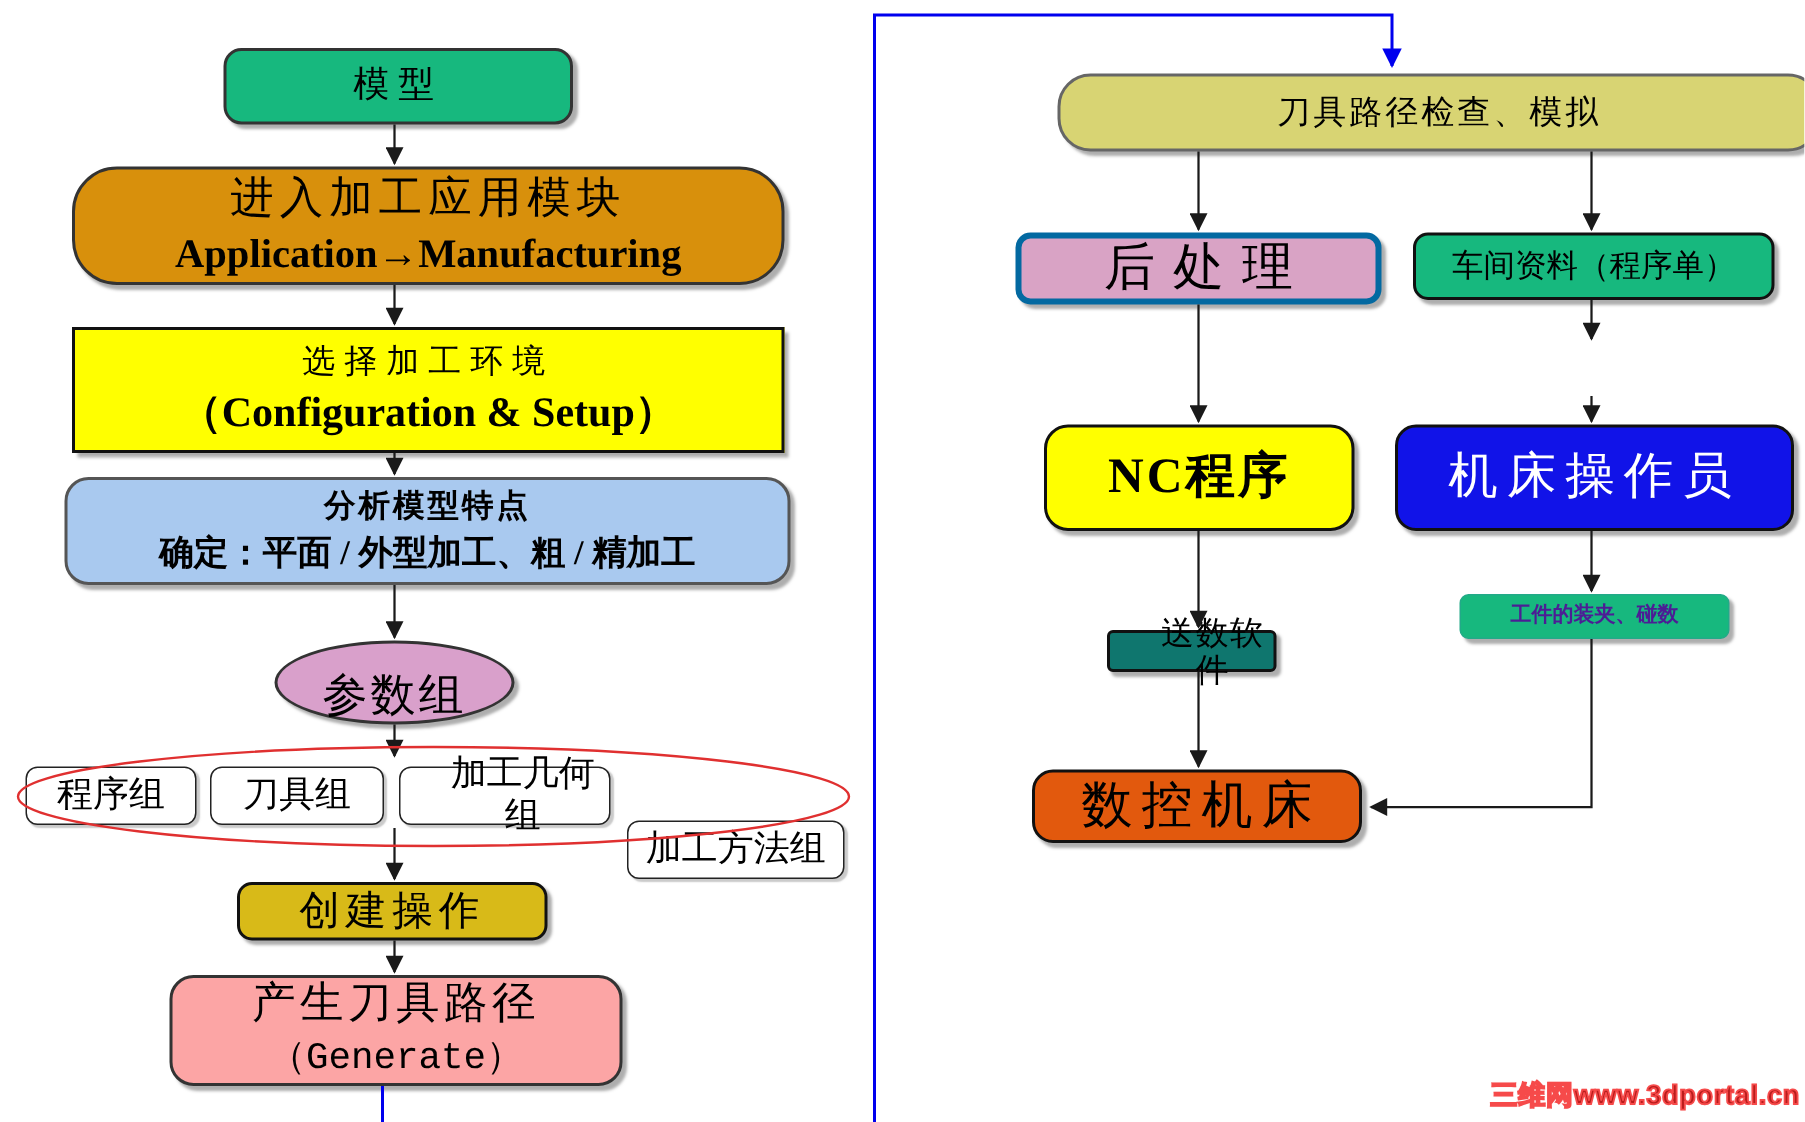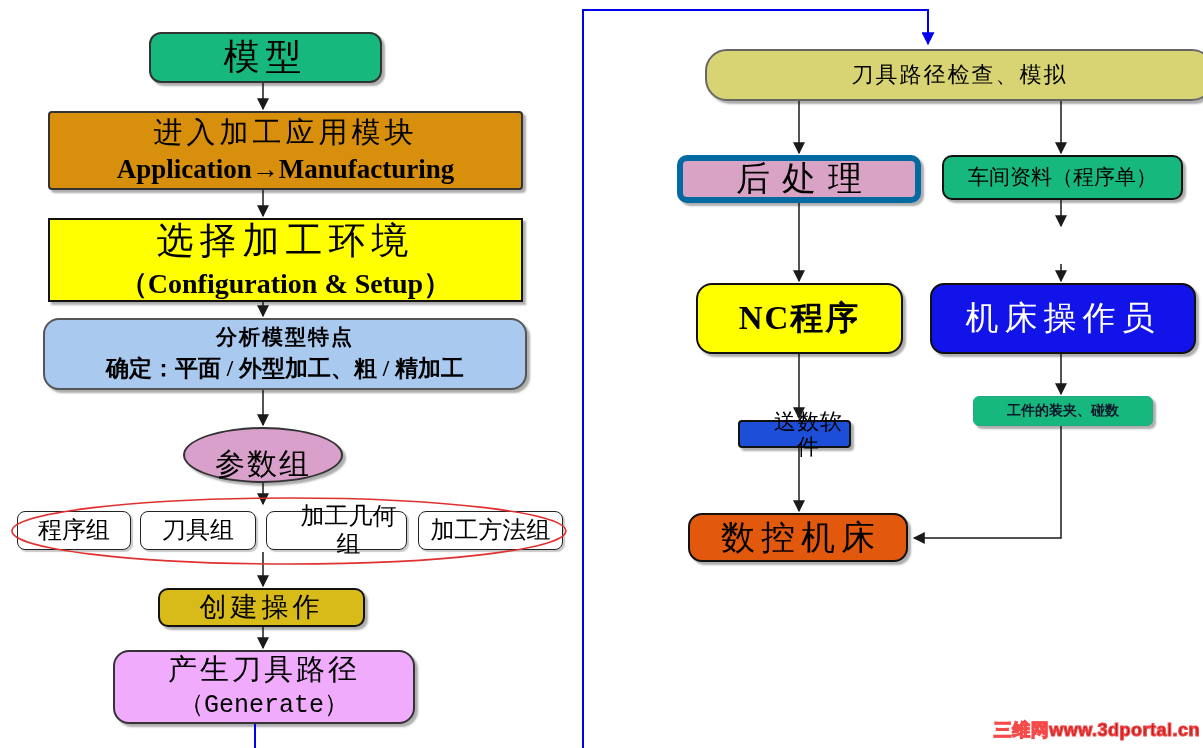--- a/index.html
+++ b/index.html
@@ -8,50 +8,50 @@
     overflow:hidden; font-family:"Liberation Serif", serif; color:#000;
   }
   .node {
     position:absolute; box-sizing:border-box;
     display:flex; flex-direction:column; align-items:center; justify-content:center;
     text-align:center; line-height:1.15;
   }
   .shadow { box-shadow:3px 3px 2px rgba(130,130,130,0.65); }
 
   
-  .n-model   { left:149px; top:32px;  width:233px; height:51px; background:#17B87E; border:2px solid #333; border-radius:12px; font-size:36px; letter-spacing:6px; }
-  .n-enter   { left:48px;  top:111px; width:475px; height:79px; background:#D8900C; border:2px solid #333; border-radius:4px; row-gap:5px; }
+  .n-model   { left:149px; top:32px;  width:233px; height:51px; background:#17B87E; border:2px solid #333; border-radius:12px; font-size:24px; letter-spacing:6px; }
+  .n-enter   { left:48px;  top:111px; width:475px; height:79px; background:#D8900C; border:2px solid #333; border-radius:30px; row-gap:5px; }
   .n-enter .l1 { font-size:29px; letter-spacing:4px; }
   .n-enter .l2 { font-size:27px; font-weight:bold;text-align:center; }
   .n-select  { left:48px;  top:218px; width:475px; height:84px; background:#FFFF00; border:2px solid #111; border-radius:0;  row-gap:6px; }
-  .n-select .l1 { font-size:37px; letter-spacing:6px;font-family:Liberation Serif, serif; }
+  .n-select .l1 { font-size:22px; letter-spacing:6px;font-family:Liberation Serif, serif; }
   .n-select .l2 { font-size:28px; font-weight:bold; }
   .n-analyze { left:43px;  top:318px; width:484px; height:72px; background:#A9C9EF; border:2px solid #555; border-radius:16px; row-gap:7px; }
   .n-analyze .l1 { font-size:21px; font-weight:bold; letter-spacing:2px; }
   .n-analyze .l2 { font-size:23px; font-weight:bold; }
   .n-param   { left:183px; top:427px; width:160px; height:56px; background:#D9A0CB; border:2px solid #333; border-radius:50%; font-size:30px; letter-spacing:2px;justify-content:flex-end; }
   .gbox      { top:511px; height:39px; background:#ffffff; border:1.5px solid #222; border-radius:8px; font-size:24px; box-shadow:2px 2px 1px rgba(150,150,150,0.5); }
   .n-g1 { left:17px;  width:114px; }
   .n-g2 { left:140px; width:116px; }
   .n-g3 { left:266px; width:141px;padding-left:24px; }
-  .n-g4 { left:418px; width:145px; }
+  .n-g4 { left:418px; width:145px;margin-top:36px; }
   .n-create  { left:158px; top:588px; width:207px; height:39px; background:#D8BA18; border:2px solid #111; border-radius:10px; font-size:27px; letter-spacing:4px; }
-  .n-generate{ left:113px; top:650px; width:302px; height:74px; background:#f0abfc; border:2px solid #333; border-radius:16px; row-gap:6px; }
+  .n-generate{ left:113px; top:650px; width:302px; height:74px; background:#fca5a5; border:2px solid #333; border-radius:16px; row-gap:6px; }
   .n-generate .l1 { font-size:29px; letter-spacing:3px; }
   .n-generate .l2 { font-size:25px; font-family:"Liberation Mono", monospace; }
 
   
   .n-check   { left:705px; top:49px;  width:509px; height:52px; background:#D8D473; border:2px solid #666; border-radius:22px; font-size:22px; letter-spacing:2px; }
-  .n-post    { left:677px; top:155px; width:244px; height:48px; background:#D9A3C5; border:6px solid #0369a1; border-radius:10px; font-size:34px; letter-spacing:12px; text-indent:12px; }
+  .n-post    { left:677px; top:155px; width:244px; height:48px; background:#D9A3C5; border:4px solid #0369a1; border-radius:10px; font-size:34px; letter-spacing:12px; text-indent:12px; }
   .n-shopdoc { left:942px; top:155px; width:241px; height:45px; background:#17B87E; border:2px solid #111; border-radius:10px; font-size:21px; font-weight:normal; }
   .n-note    { left:930px; top:228px; width:265px; height:36px; background:#A9C9EF; border:2px solid #555; border-radius:9px; color:#2323AD; font-weight:bold; font-size:13px; line-height:16px; }
   .n-nc      { left:696px; top:283px; width:207px; height:71px; background:#FFFF00; border:2.5px solid #111; border-radius:16px; font-size:33px; font-weight:bold; letter-spacing:2px; }
   .n-operator{ left:930px; top:283px; width:266px; height:71px; background:#1113E8; border:2px solid #111; border-radius:14px; color:#ffffff; font-size:33px; letter-spacing:6px; }
-  .n-transfer{ left:738px; top:420px; width:113px; height:28px; background:#1d4ed8; border:2px solid #111; border-radius:4px; font-size:22px; letter-spacing:1px;padding-left:28px; }
-  .n-setup   { left:973px; top:396px; width:180px; height:30px; background:#17B87E; border:1.5px solid #2a8; border-radius:6px; color:#0f172a; font-weight:bold; font-size:14px; }
+  .n-transfer{ left:738px; top:420px; width:113px; height:28px; background:#0f766e; border:2px solid #111; border-radius:4px; font-size:22px; letter-spacing:1px;padding-left:28px; }
+  .n-setup   { left:973px; top:396px; width:180px; height:30px; background:#17B87E; border:1.5px solid #2a8; border-radius:6px; color:#4c1d95; font-weight:bold; font-size:14px; }
   .n-cnc     { left:688px; top:513px; width:220px; height:49px; background:#E2590D; border:2px solid #111; border-radius:14px; font-size:34px; letter-spacing:6px; text-indent:6px; }
 
   
   .wires { position:absolute; left:0; top:0; width:1203px; height:748px; pointer-events:none; }
 
   
   .watermark {
     position:absolute; left:950px; top:718px; width:250px; text-align:right;
     font-family:"Liberation Sans", sans-serif; font-weight:bold; font-size:18px;
     color:#b91c1c; -webkit-text-stroke:1.2px #f64a4a; text-shadow:0 0 1px #f99;

